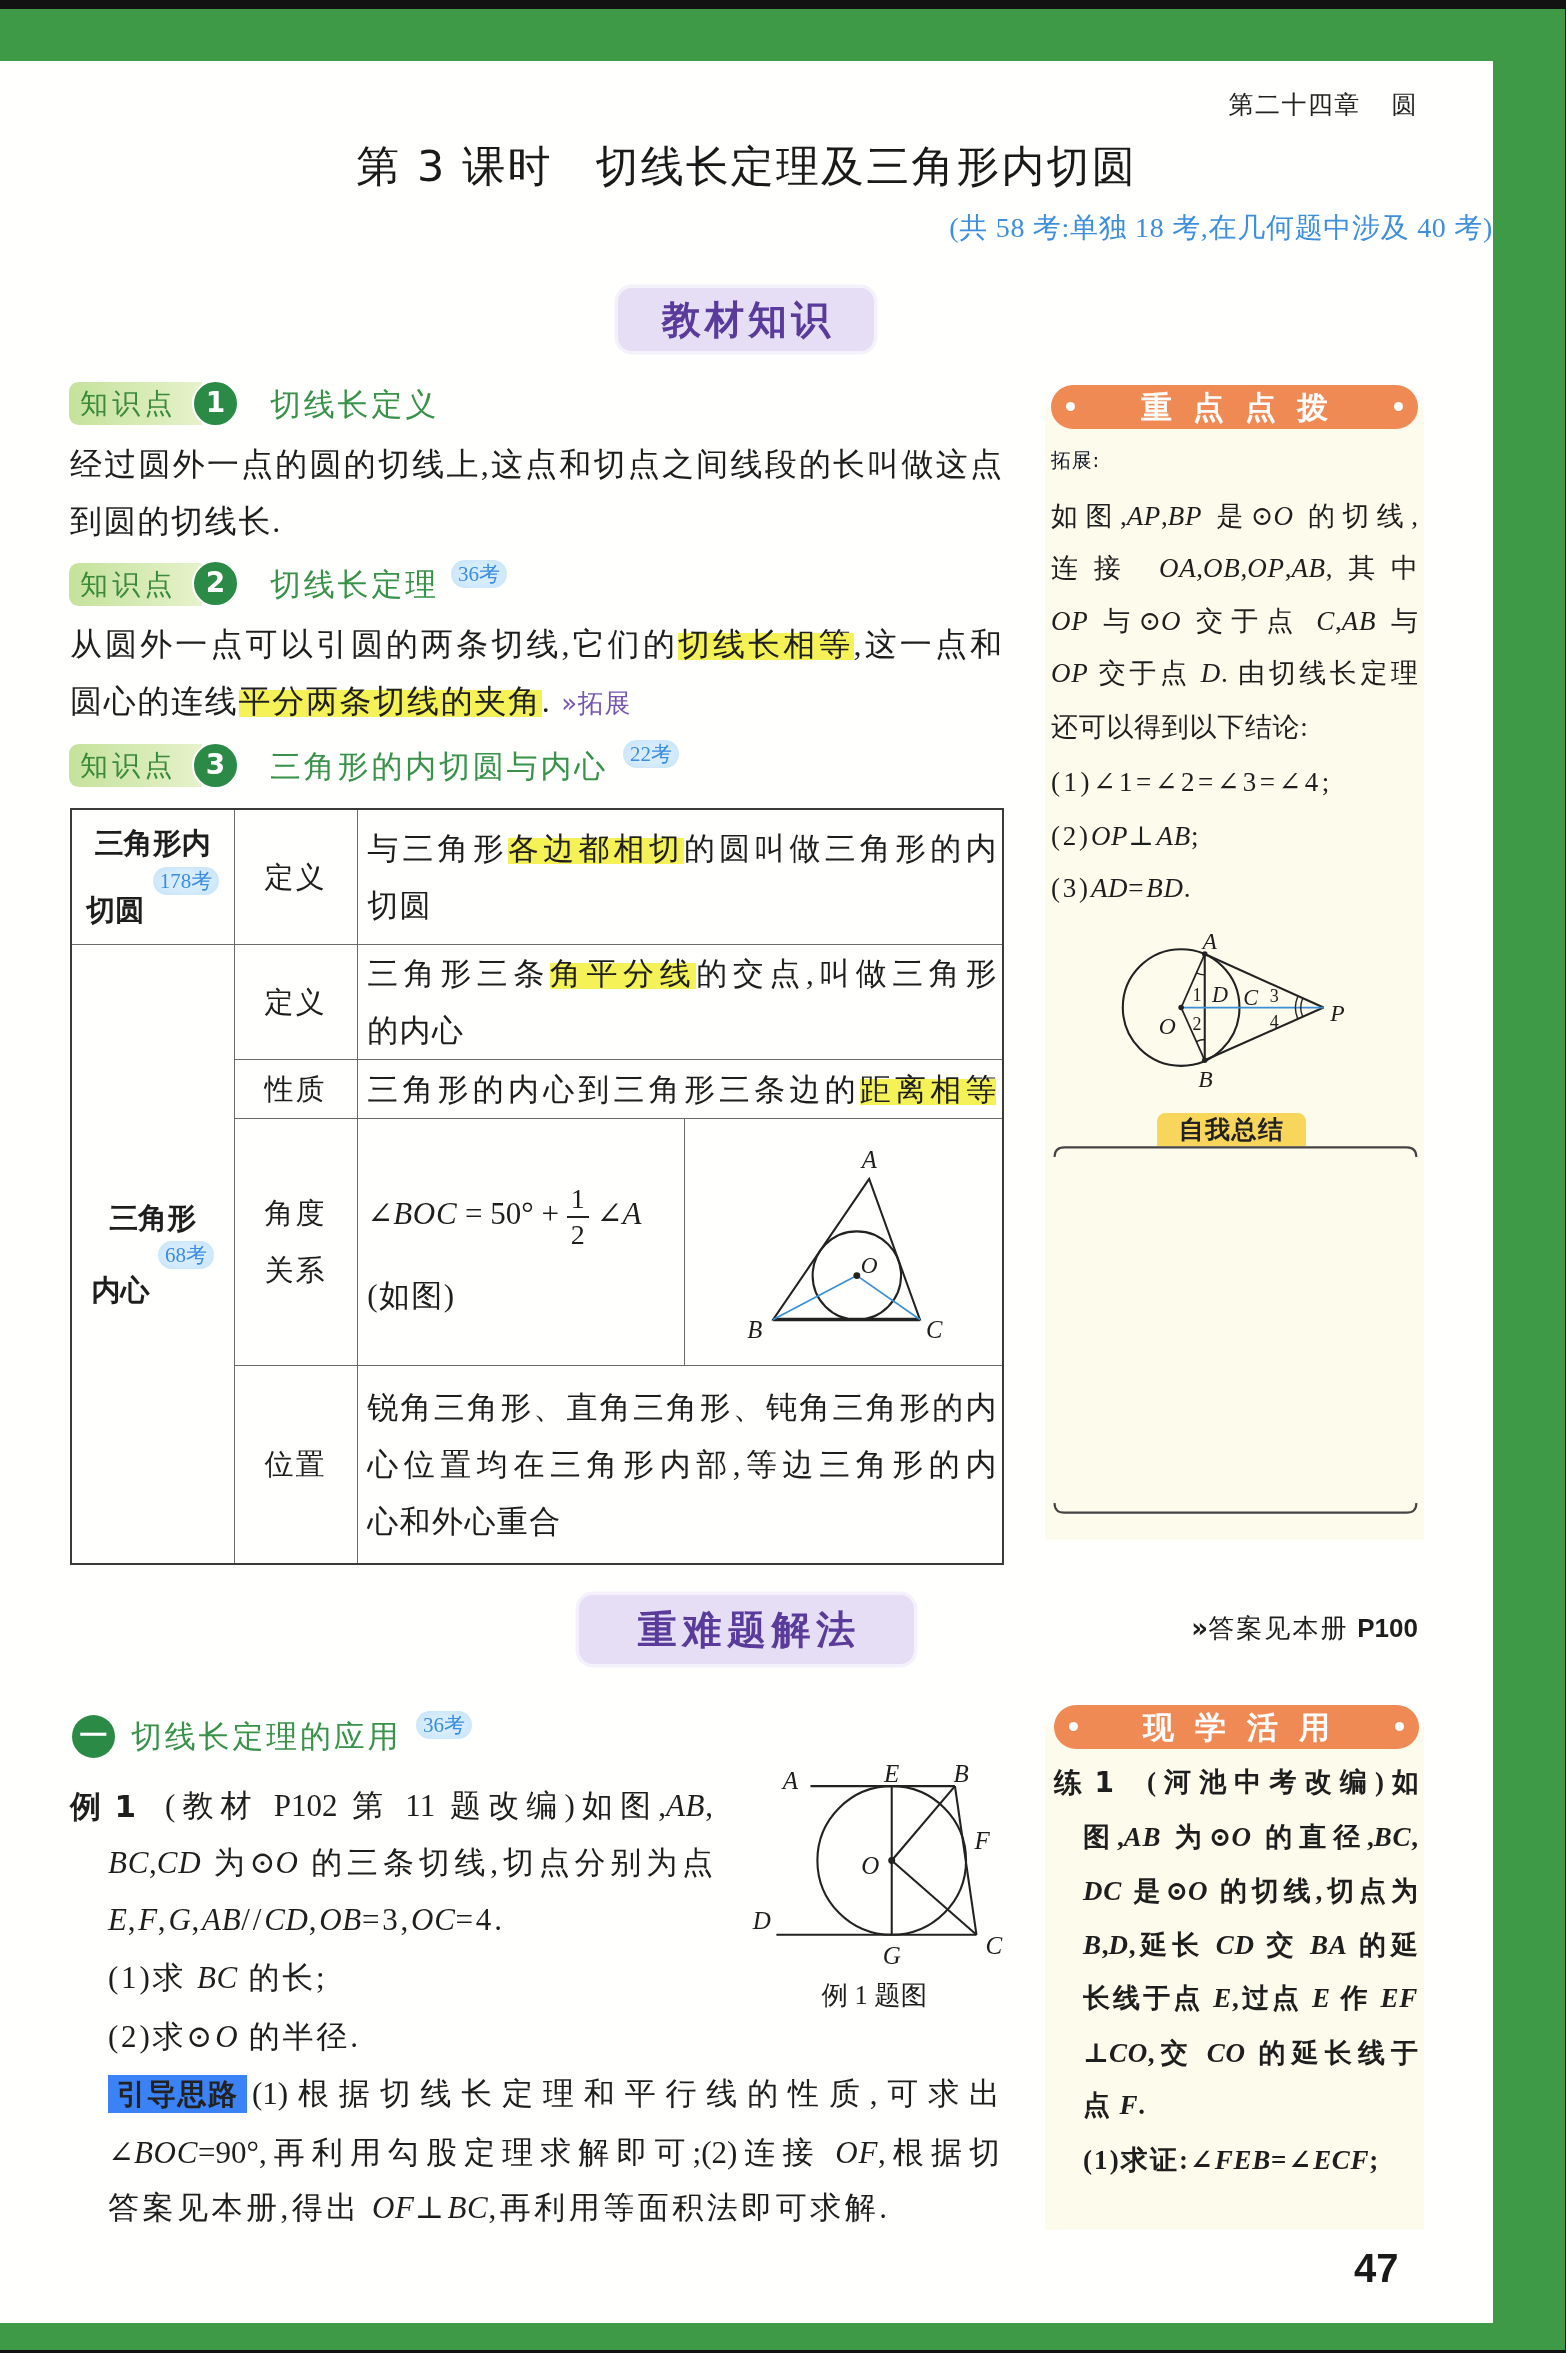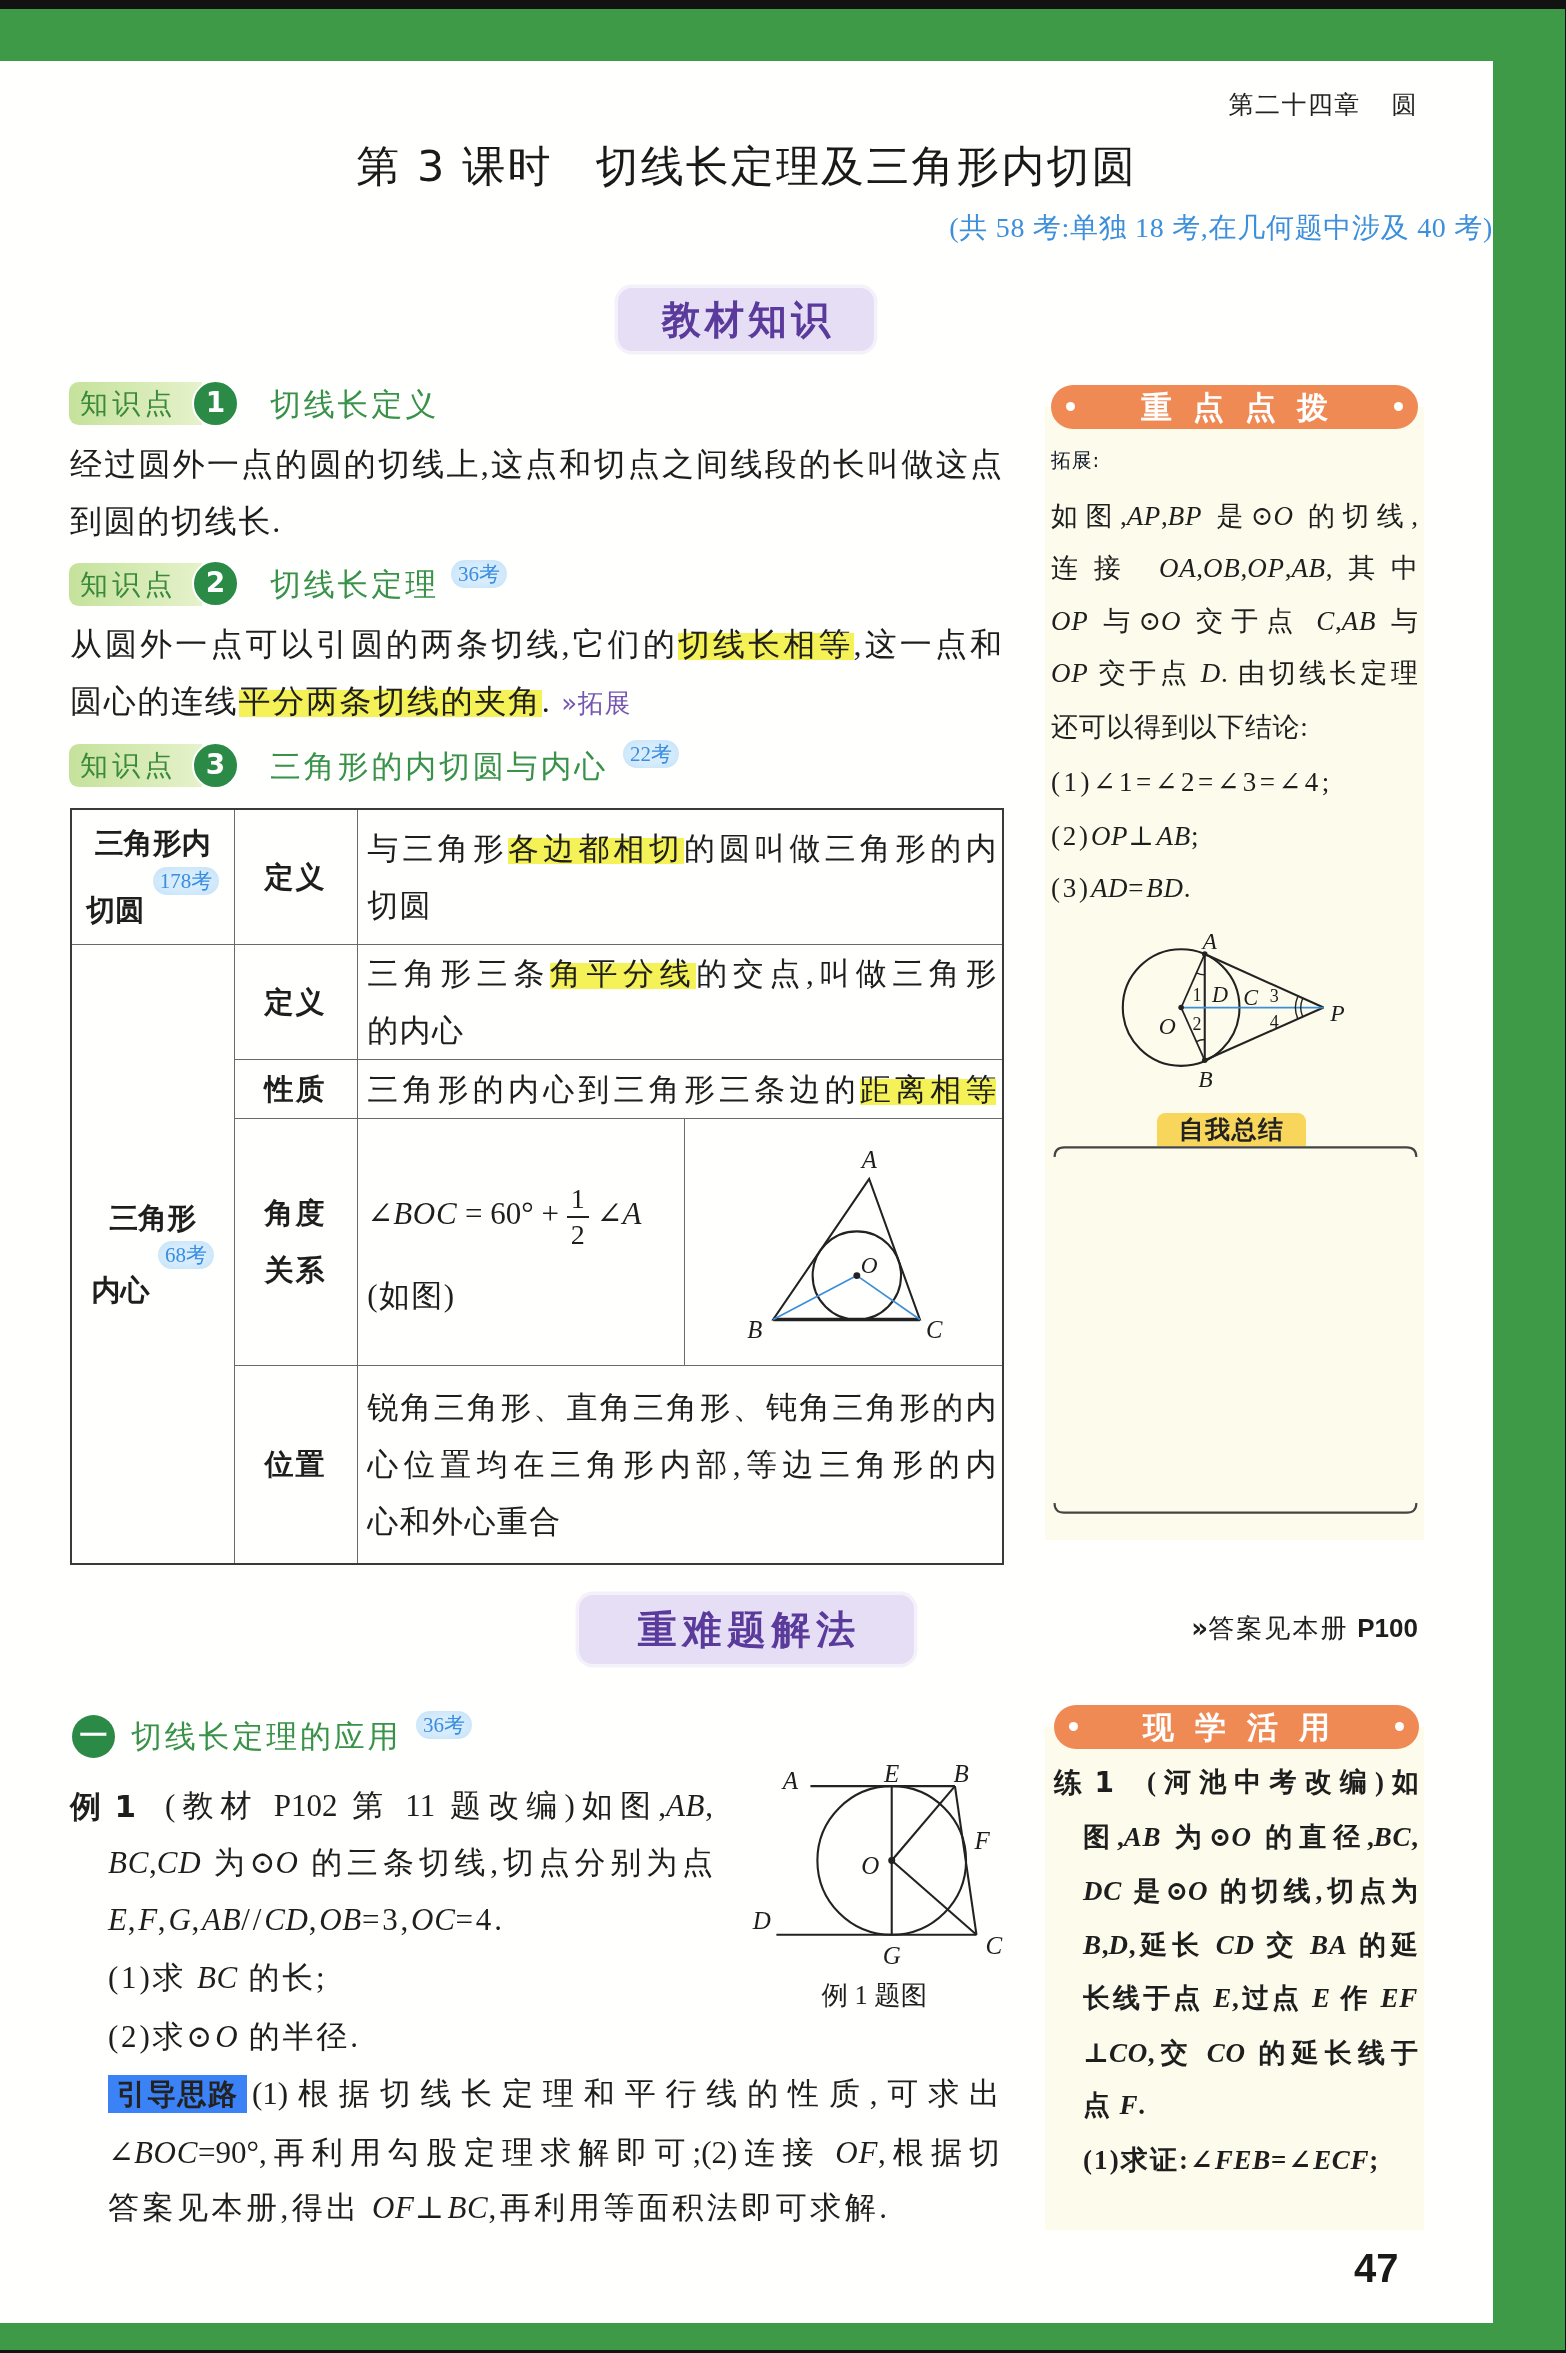--- a/index.html
+++ b/index.html
@@ -23,21 +23,21 @@
 
 .kp-pill{position:absolute;left:69px;width:133px;height:43px;line-height:43px;border-radius:9.7px 0 0 9.7px;background:linear-gradient(90deg,#c5e29b,#e6f2cb);color:#3b8a3c;font-size:28px;padding-left:11px;letter-spacing:4.2px}
 .kp-num{position:absolute;left:192px;width:47px;height:47px;border-radius:50%;background:#2b8a46;border:2.8px solid #fff;color:#fff;font-size:28px;font-weight:bold;text-align:center;line-height:42px}
 .kp-title{position:absolute;left:270px;height:42px;line-height:42px;font-size:31px;color:#39924a;letter-spacing:2.8px;white-space:nowrap}
 .count{position:absolute;height:28px;line-height:28px;padding:0 7px;border-radius:14px;background:radial-gradient(ellipse at center,#d8edfc 40%,#c4e2f8 100%);color:#3a8de0;font-size:21px;white-space:nowrap}
 .count.inl{position:relative;display:inline-block;vertical-align:top;top:-9.7px;margin-left:8.3px;line-height:28px;font-weight:normal}
 
 .tbl{position:absolute;left:70px;top:808px;width:932px;border-collapse:collapse;table-layout:fixed;border:2.1px solid #3a3a3a}
 .tbl td{border:1.4px solid #6a6a6a;padding:0;vertical-align:middle}
 .tbl .c1{text-align:center;font-weight:bold;font-size:29px;line-height:67px}
-.tbl .c2{text-align:center;font-weight:bold;font-size:29px;line-height:57px;letter-spacing:2.1px}
+.tbl .c2{text-align:center;font-weight:normal;font-size:29px;line-height:57px;letter-spacing:2.1px}
 .tbl .c3{padding:0 5.6px 0 9.7px}
 .tl{height:57px;line-height:57px;font-size:31px;white-space:nowrap;letter-spacing:1.4px}
 .tl.j{white-space:normal;letter-spacing:0}
 .frac{display:inline-block;vertical-align:middle;text-align:center;width:22px;line-height:1}
 .frac .num,.frac .den{display:block;font-size:28px;height:32px;line-height:32px}
 .fbar{display:block;height:1.4px;background:#222;margin:1.4px 0}
 
 .cream{position:absolute;background:#fdfbec}
 .opill{position:absolute;height:44px;border-radius:22px;background:#ef8a55;color:#fff;font-size:31px;font-weight:bold;letter-spacing:21px;padding-left:21px;text-align:center;line-height:44px}
 .opill .dot{position:absolute;top:17.4px;width:9px;height:9px;border-radius:50%;background:#fff}
@@ -124,21 +124,21 @@
     <td class="c3" colspan="2">
       <div class="tl j"><span>三角形的内心到三角形三条边的</span><span class="hl">距离相等</span></div>
     </td>
   </tr>
   <tr style="height:247px">
     <td class="c2 sans">
       <div>角度</div>
       <div>关系</div>
     </td>
     <td style="position:relative">
-      <div class="abs" style="left:9.7px;top:53px;height:83px;line-height:83px;font-size:31px;white-space:nowrap"><span>∠</span><span class="m">BOC</span><span style="white-space:pre"> = 60° + </span><span class="frac"><span class="num">1</span><span class="fbar"></span><span class="den">2</span></span><span style="white-space:pre"> ∠</span><span class="m">A</span></div>
+      <div class="abs" style="left:9.7px;top:53px;height:83px;line-height:83px;font-size:31px;white-space:nowrap"><span>∠</span><span class="m">BOC</span><span style="white-space:pre"> = 50° + </span><span class="frac"><span class="num">1</span><span class="fbar"></span><span class="den">2</span></span><span style="white-space:pre"> ∠</span><span class="m">A</span></div>
       <div class="abs" style="left:9.7px;top:156px;height:42px;line-height:42px;font-size:31px;white-space:nowrap;letter-spacing:1.4px">(如图)</div>
     </td>
     <td>
       <svg width="319" height="244" viewBox="983 1593 460 356" style="display:block">
         <polygon points="1249,1679 1109,1884 1323,1884" fill="none" stroke="#222" stroke-width="3"></polygon>
         <line x1="1109" y1="1884" x2="1323" y2="1884" stroke="#222" stroke-width="5"></line>
         <circle cx="1231" cy="1820" r="64.5" fill="none" stroke="#222" stroke-width="3"></circle>
         <line x1="1231" y1="1820" x2="1109" y2="1884" stroke="#3a8fd8" stroke-width="2.5"></line>
         <line x1="1231" y1="1820" x2="1323" y2="1884" stroke="#3a8fd8" stroke-width="2.5"></line>
         <circle cx="1231" cy="1820" r="5" fill="#222"></circle>

